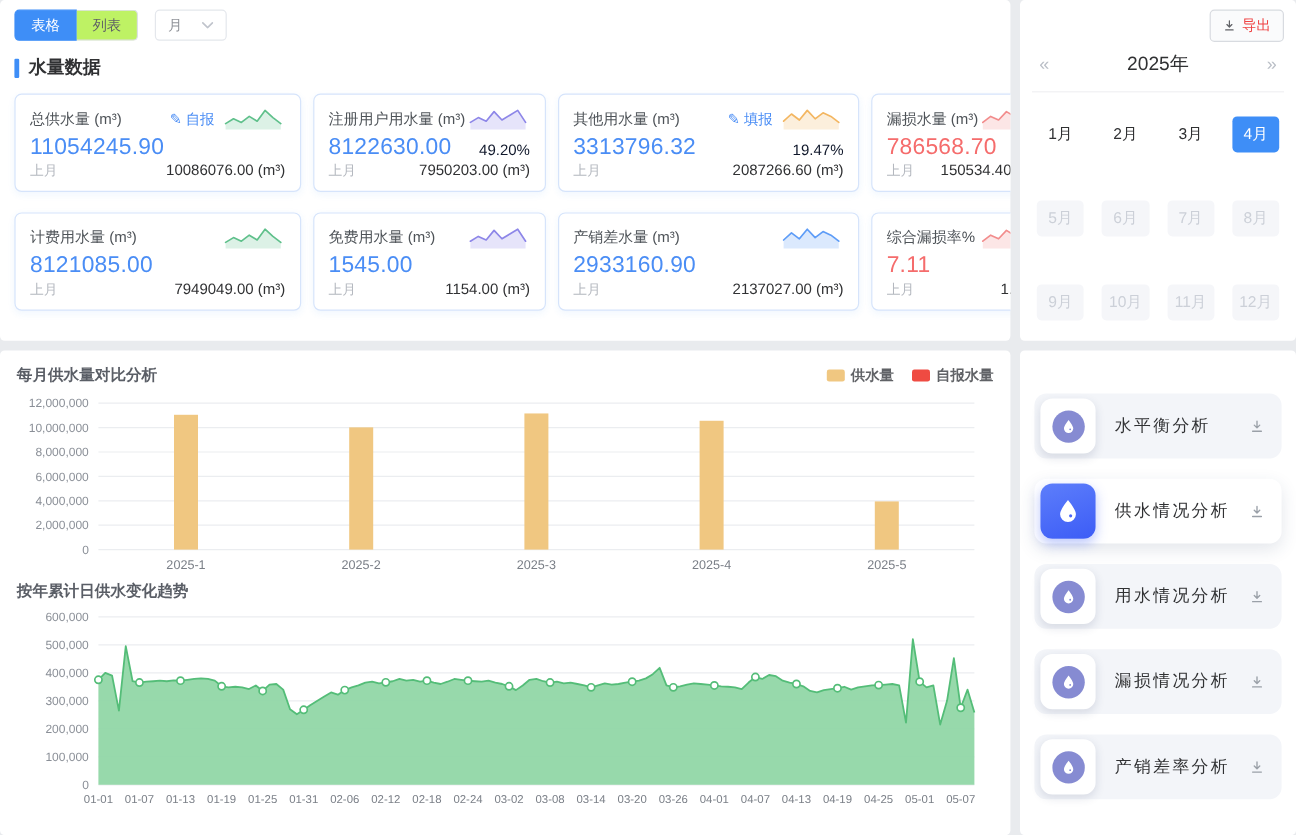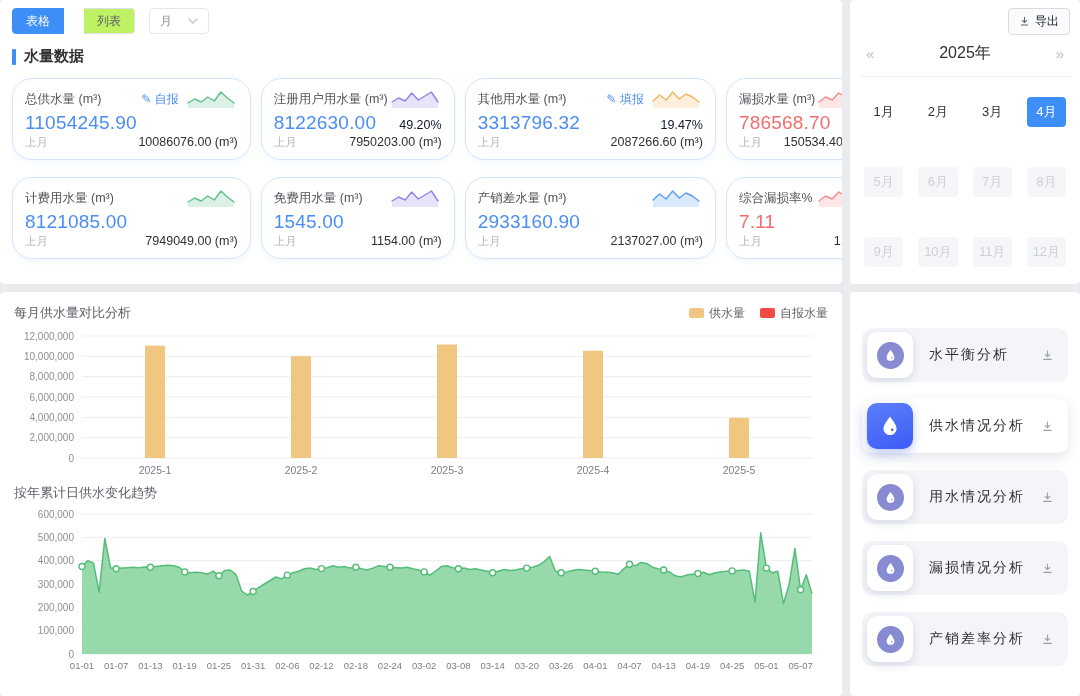--- a/index.html
+++ b/index.html
@@ -2,57 +2,57 @@
 <html><head>
 <meta charset="utf-8">
 <style>
   html,body{margin:0;padding:0;background:#e7e9ed;font-family:"Liberation Sans","DejaVu Sans",sans-serif;}
   .app{width:1080px;height:696px;display:grid;grid-template-columns:842px 230px;grid-template-rows:284px 404px;gap:8px;background:#e9ebee;overflow:hidden;}
   .panel{background:#fff;border-radius:4px;overflow:hidden;box-sizing:border-box;}
 
   
   .panel-main-top{padding:8px 12px 0;}
   .toolbar{display:flex;align-items:center;}
-  .seg{display:inline-flex;gap:20px;}
+  .seg{display:inline-flex;}
   .seg-btn{font-size:12px;padding:5px 13px;cursor:pointer;line-height:14px;}
   .seg-btn.active{background:#3e8ef7;color:#fff;border:1px solid #3e8ef7;border-radius:4px 0 0 4px;}
   .seg-btn.inactive{background:#bef264;color:#606266;border:1px solid #dcdfe6;border-left:none;border-radius:0 4px 4px 0;}
   .select{margin-left:14px;display:flex;align-items:center;gap:16px;border:1px solid #e4e7ec;border-radius:4px;padding:5px 10px;color:#909399;font-size:12px;line-height:14px;cursor:pointer;}
   .title-row{display:flex;align-items:center;gap:8px;margin:13px 0 12px;}
   .accent{width:4px;height:16px;background:#3e8ef7;border-radius:1px;}
   .page-title{font-size:15px;font-weight:bold;color:#303133;margin:0;}
   .cards{display:grid;grid-template-columns:repeat(4,1fr);gap:17px 10px;}
-  .card{border:1px solid #d6e4fb;border-radius:20px;padding:8px 12px 9px;height:82px;display:flex;flex-direction:column;box-sizing:border-box;box-shadow:0 2px 6px rgba(62,142,247,0.07);background:#fff;}
+  .card{border:1px solid #d6e4fb;border-radius:6px;padding:8px 12px 9px;height:82px;display:flex;flex-direction:column;box-sizing:border-box;box-shadow:0 2px 6px rgba(62,142,247,0.07);background:#fff;}
   .card-head{display:flex;align-items:center;height:24px;}
   .card-label{font-size:12.5px;color:#4e5358;font-weight:500;white-space:nowrap;}
   .card-right{margin-left:auto;display:flex;align-items:center;gap:5px;}
   .card-link{font-size:12px;color:#4a8df5;cursor:pointer;white-space:nowrap;padding-left:40px;}
   .card-value-row{display:flex;align-items:flex-end;justify-content:space-between;margin-top:1px;}
   .card-value{font-size:19px;color:#4a8df5;letter-spacing:.2px;}
   .card-value.red{color:#f56c6c;}
   .card-percent{font-size:12.5px;color:#0f172a;margin-bottom:2px;}
   .card-foot{margin-top:auto;display:flex;justify-content:space-between;align-items:baseline;}
   .prev-label{font-size:11.5px;color:#b4b8bf;}
   .prev-value{font-size:12.5px;color:#303133;}
 
   
   .panel-side-top{padding:8px 10px 0;}
   .export-row{display:flex;justify-content:flex-end;}
-  .export-btn{display:flex;align-items:center;gap:5px;border:1px solid #d8dbe0;background:#fafbfc;border-radius:4px;padding:4px 10px;font-size:12px;color:#0f172a;cursor:pointer;}
+  .export-btn{display:flex;align-items:center;gap:5px;border:1px solid #d8dbe0;background:#fafbfc;border-radius:4px;padding:4px 10px;font-size:12px;color:#ef4444;cursor:pointer;}
   .year-nav{display:flex;align-items:center;justify-content:space-between;padding:8px 6px 12px;border-bottom:1px solid #f0f1f3;}
   .year-arrow{color:#b9bec6;font-size:15px;cursor:pointer;user-select:none;}
   .year-label{font-size:16px;color:#303133;}
   .months{display:grid;grid-template-columns:repeat(4,1fr);gap:40px 15px;padding:20px 4px 16px;}
   .month{height:30px;line-height:30px;text-align:center;font-size:13px;color:#303133;border-radius:4px;cursor:pointer;}
   .month.selected{background:#3e8ef7;color:#fff;}
   .month.disabled{background:#f5f6f9;color:#ccd0d8;cursor:default;}
 
   
   .panel-main-bottom{padding:10px 14px 0;}
-  .chart-head{display:flex;align-items:center;justify-content:space-between;height:22px;}
+  .chart-head{display:flex;align-items:center;justify-content:space-between;height:22px;font-weight:bold;}
   .chart-title{font-size:13px;color:#5a5e66;}
   .legend{display:flex;gap:15px;align-items:center;}
   .legend-item{display:flex;gap:5px;align-items:center;font-size:12px;color:#606266;}
   .swatch{width:15px;height:10px;border-radius:2px;display:inline-block;}
   svg.chart{display:block;}
 
   
   .panel-side-bottom{padding:36px 12px 0;}
   .analysis-item{display:flex;align-items:center;height:54px;background:#f3f5f9;border-radius:10px;margin-bottom:17px;padding:0 10px 0 5px;cursor:pointer;}
   .icon-tile{width:46px;height:46px;border-radius:10px;background:#fff;box-shadow:0 3px 8px rgba(40,60,100,0.14);display:flex;align-items:center;justify-content:center;flex:none;}

